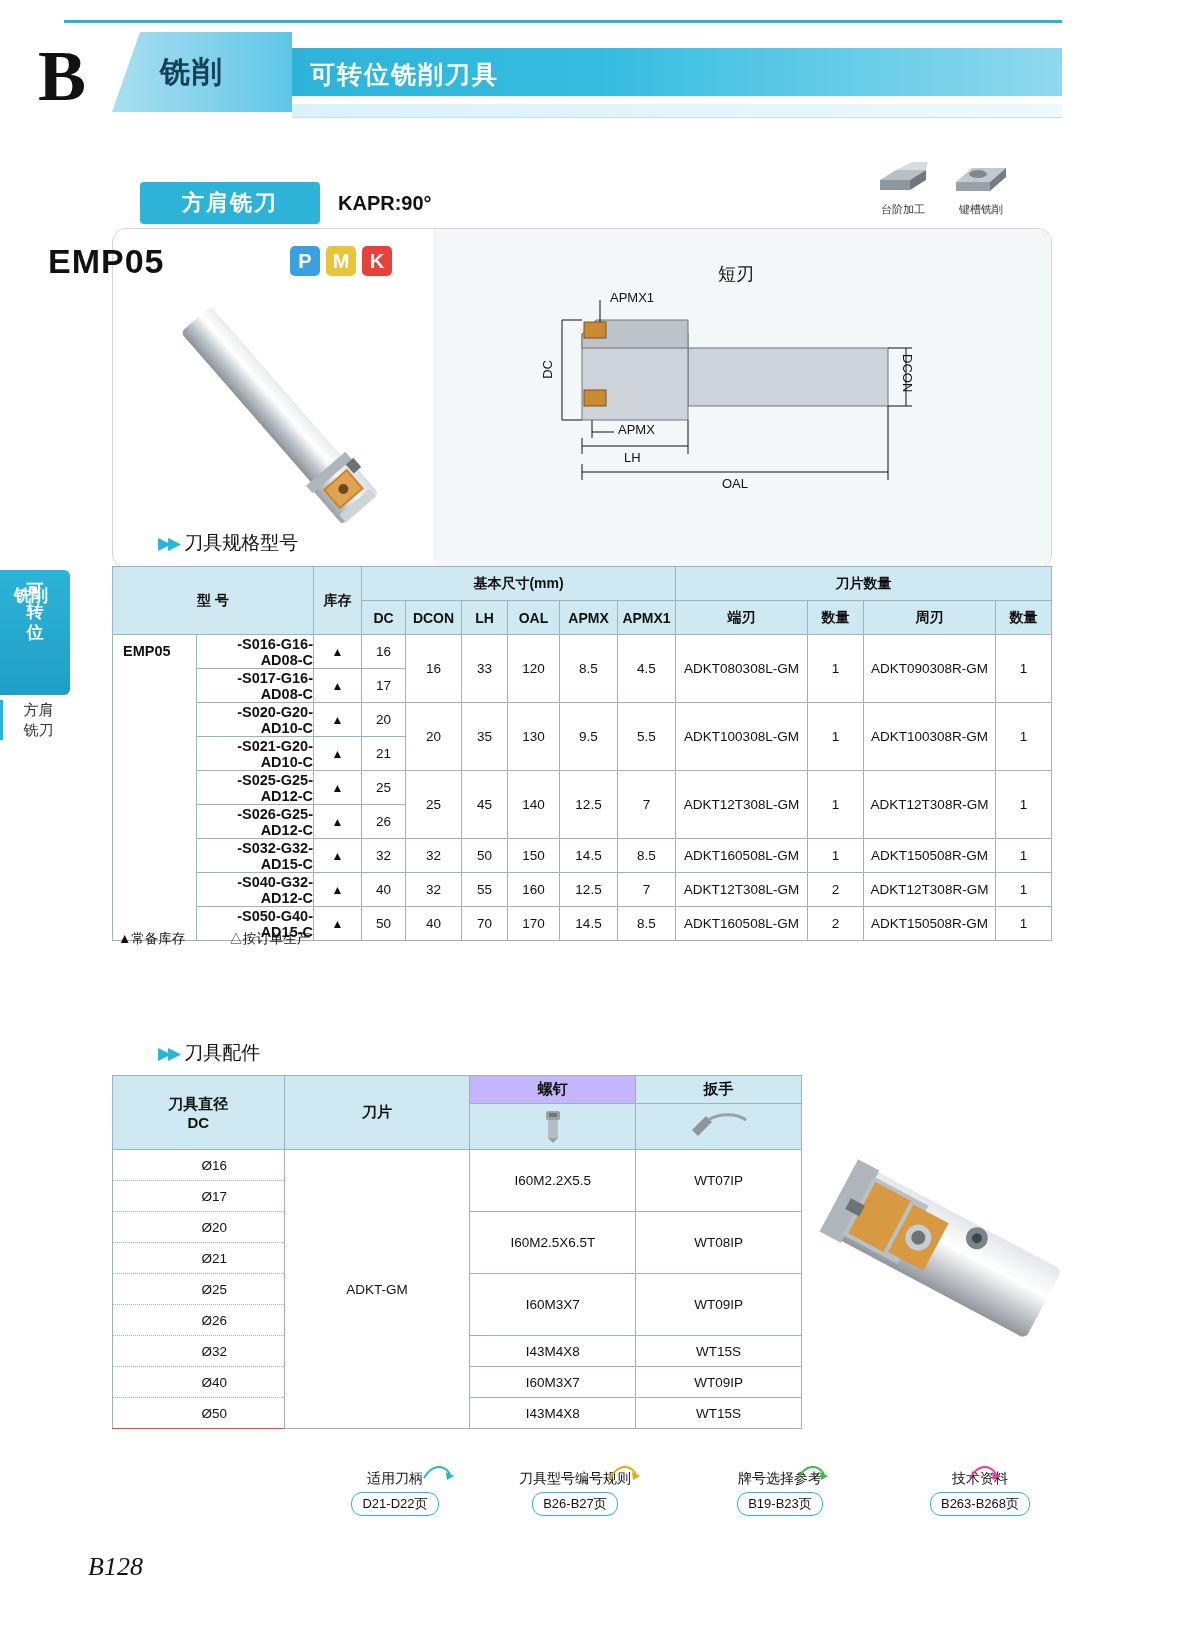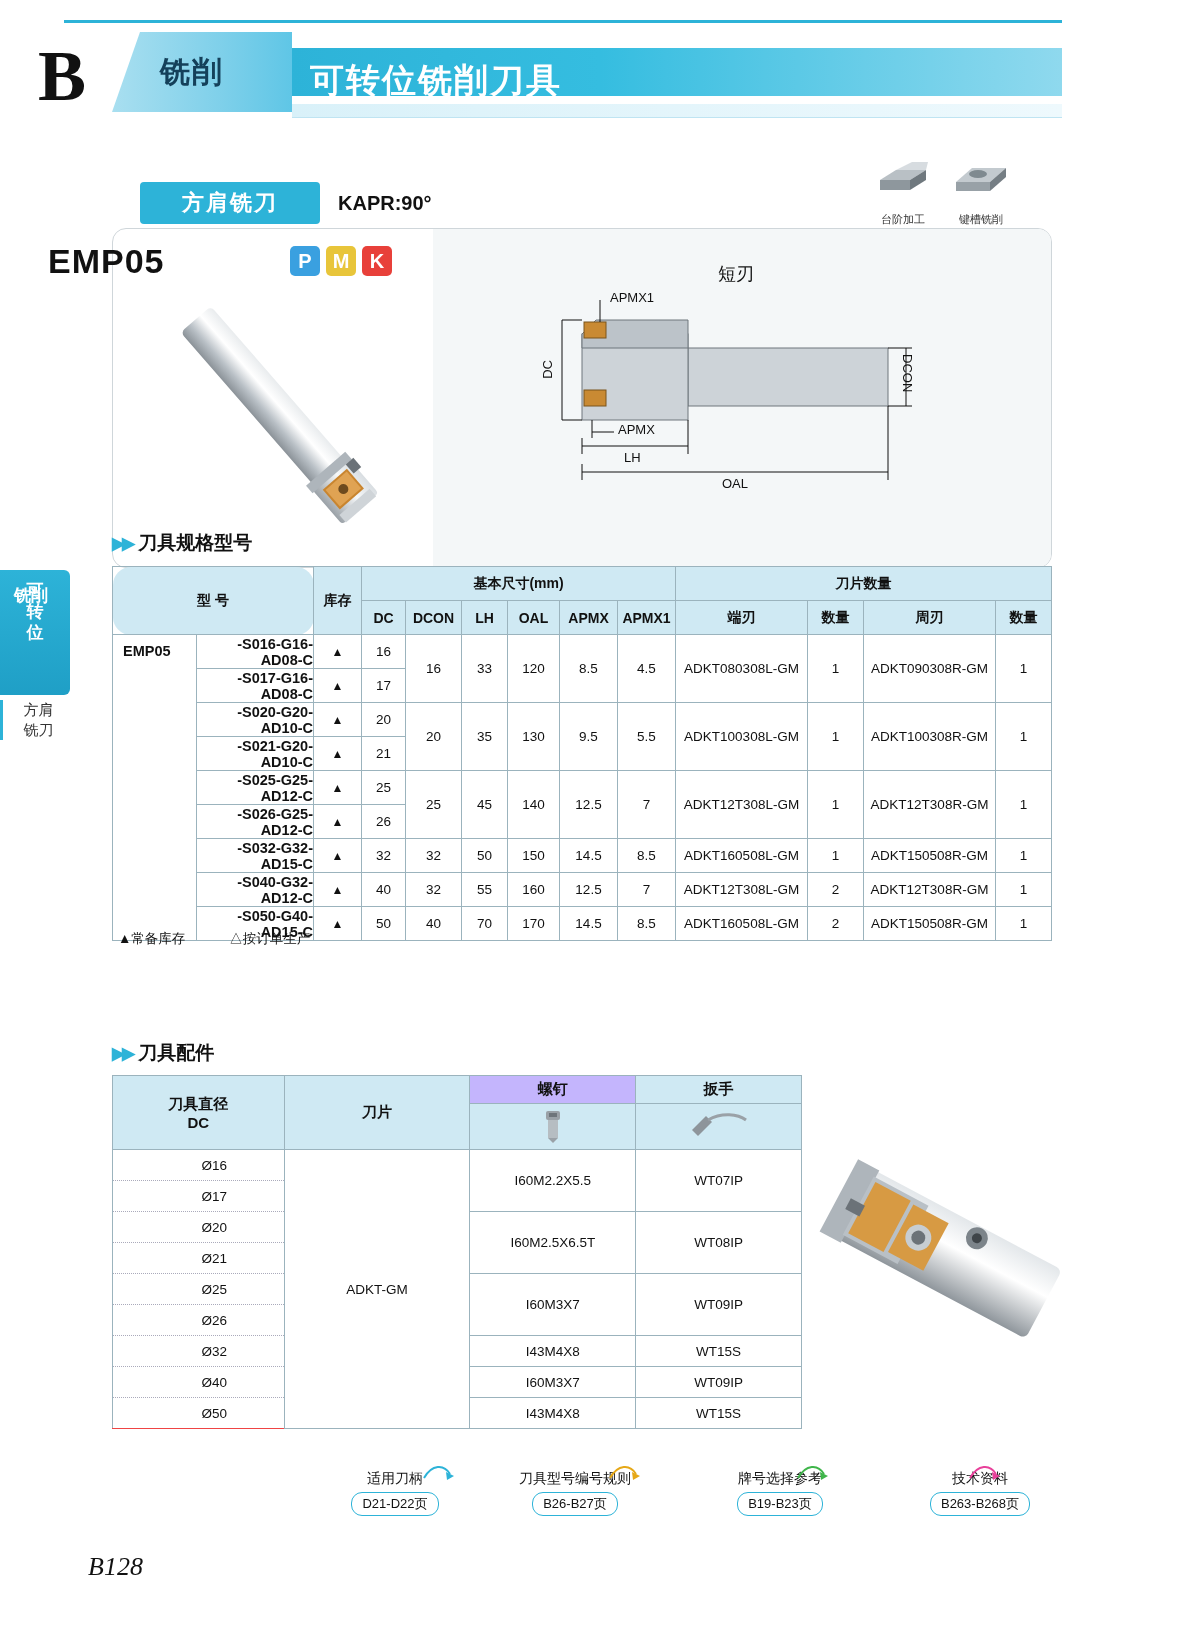--- a/index.html
+++ b/index.html
@@ -27,21 +27,21 @@
   .hdr-cn1 {
     position:absolute; left:160px; top:52px;
     font-size:30px; font-weight:bold; color:#14405a; letter-spacing:2px;
   }
   .hdr-bar {
     position:absolute; left:292px; top:48px; width:770px; height:48px;
     background:linear-gradient(90deg,#2db3d8 0%, #35bde0 40%, #8fd9ee 100%);
   }
   .hdr-bar-text {
     position:absolute; left:310px; top:58px;
-    font-size:34px; font-weight:bold; color:#ffffff; letter-spacing:2px;
+    font-size:25px; font-weight:bold; color:#ffffff; letter-spacing:2px;
   }
   .hdr-underline {
     position:absolute; left:292px; top:104px; width:770px; height:14px;
     background:linear-gradient(90deg,#d9f1f9 0%, #eef9fd 100%);
     border-bottom:1px solid #bfe4f2;
   }
   .hdr-topline {
     position:absolute; left:64px; top:20px; width:998px; height:3px;
     background:#2db3d8;
   }
@@ -71,21 +71,21 @@
     display:block; text-align:center; line-height:42px;
     color:#fff; font-size:22px; font-weight:bold; letter-spacing:2px;
   }
   .kapr {
     position:absolute; left:338px; top:192px;
     font-size:20px; font-weight:bold; color:#111;
   }
 
   
   .ticon { position:absolute; width:70px; text-align:center; }
-  .ticon .cap { font-size:11px; color:#333; margin-top:14px; }
+  .ticon .cap { font-size:11px; color:#333; margin-top:4px; }
   .ticon svg { display:block; margin:0 auto; }
 
   
   .panel {
     position:absolute; left:112px; top:228px; width:940px; height:340px;
     border:1px solid #cfd6da; border-radius:14px; background:#fff;
     overflow:hidden;
   }
   .panel-right {
     position:absolute; left:320px; top:0; width:620px; height:340px;
@@ -104,21 +104,21 @@
   
   .photo {
     position:absolute; left:128px; top:300px; width:290px; height:230px;
   }
 
   
   .diagram { position:absolute; left:540px; top:270px; width:480px; height:250px; }
   .dlabel { position:absolute; font-size:13px; color:#111; }
 
   
-  .sect { position:absolute; font-size:19px; font-weight:bold; color:#111; }
+  .sect { position:absolute; font-size:19px; font-weight:normal; color:#111;padding-left:46px; }
   .sect .arrows { color:#2db3d8; margin-right:6px; font-size:17px; letter-spacing:-3px;}
 
   
   table { border-collapse:collapse; }
   .mtbl {
     position:absolute; left:112px; top:566px; width:940px;
     font-size:13.5px;
   }
   .mtbl th, .mtbl td {
     border:1px solid #9bb3bd; text-align:center; padding:0;
@@ -288,21 +288,21 @@
   <div class="dlabel" style="left:360px; top:84px; writing-mode:vertical-rl;">DCON</div>
 </div>
 
 <div class="sect" style="left:112px; top:530px;">
   <span class="arrows">▶▶</span><span>刀具规格型号</span>
 </div>
 
 <table class="mtbl">
   <thead>
     <tr>
-      <th rowspan="2" colspan="2" style="width:250px;border-radius:18px;">型 号</th>
+      <th rowspan="2" colspan="2" style="width:250px;">型 号</th>
       <th rowspan="2" style="width:48px;">库存</th>
       <th colspan="6">基本尺寸(mm)</th>
       <th colspan="4">刀片数量</th>
     </tr>
     <tr>
       <th style="width:44px;">DC</th>
       <th style="width:56px;">DCON</th>
       <th style="width:46px;">LH</th>
       <th style="width:52px;">OAL</th>
       <th style="width:58px;">APMX</th>

